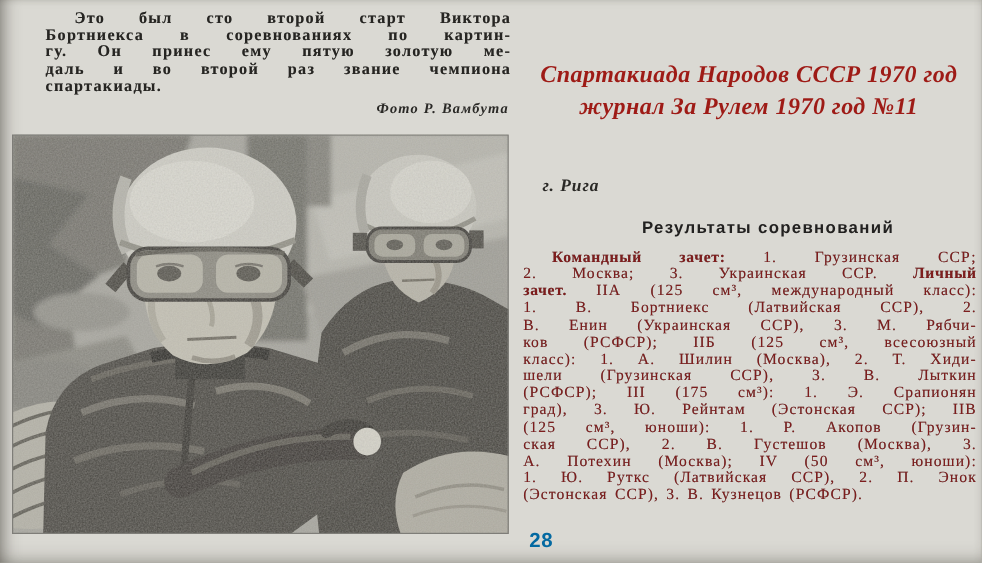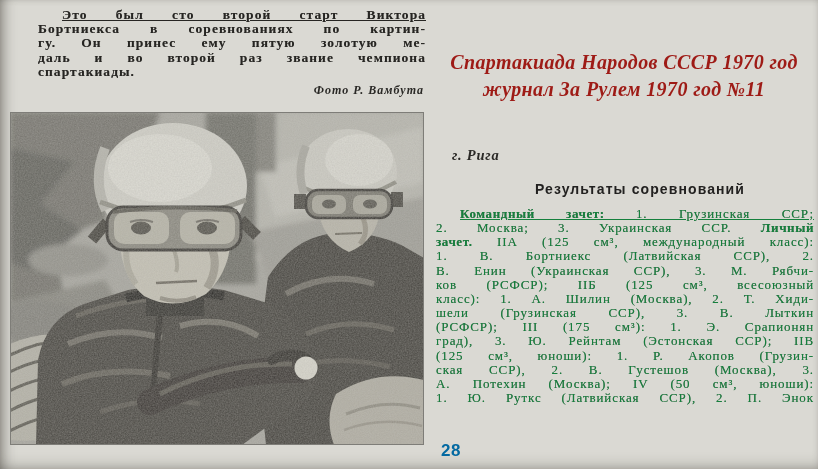--- a/index.html
+++ b/index.html
@@ -6,21 +6,21 @@
   .page{
     position:relative;width:818px;height:469px;background:#dad9d3;overflow:hidden;
     font-family:"Liberation Serif",serif;color:#23221f;
     box-shadow:inset 12px 0 14px -10px rgba(60,56,50,.6),
                inset 0 -12px 14px -10px rgba(60,56,50,.35),
                inset -4px 0 10px -8px rgba(60,56,50,.3),
                inset 0 4px 8px -7px rgba(60,56,50,.3);
   }
   .tline{text-align:justify;text-align-last:justify;}
   .tline.left{text-align-last:left;}
-  .tline.indent{padding-left:24px;text-decoration:underline;}
+  .tline.indent{padding-left:24px;}
   .b{font-weight:bold;}
 
   .col-left{position:absolute;left:38px;top:8px;width:388px;}
   .intro-lines .tline{
     font-size:13.5px;line-height:14.2px;letter-spacing:1.05px;word-spacing:3px;
     font-weight:bold;color:#262522;text-shadow:0 0 .4px rgba(25,24,22,.4);
   }
   .photo-credit{margin-top:4px;text-align:right;font-style:italic;font-weight:bold;
     font-size:12px;letter-spacing:1px;padding-right:2px;color:#2a2926;}
 
@@ -34,21 +34,21 @@
     text-shadow:0 0 .5px rgba(25,24,22,.55);}
 
   .city{position:absolute;left:452px;top:147px;font-style:italic;font-weight:bold;
     font-size:14.5px;letter-spacing:.8px;color:#2a2926;}
 
   .results-heading{position:absolute;left:460px;top:181px;width:360px;text-align:center;
     font-family:"Liberation Sans",sans-serif;font-weight:bold;font-size:14px;letter-spacing:1.1px;color:#222120;}
 
   .results{position:absolute;left:436px;top:207px;width:378px;}
   .results .tline{font-size:13px;line-height:14.15px;letter-spacing:.9px;word-spacing:2px;
-    color:#15803d;text-shadow:0 0 .5px rgba(25,24,22,.5);}
+    color:#7f1d1d;text-shadow:0 0 .5px rgba(25,24,22,.5);}
   .results .b{letter-spacing:.6px;}
 
   .page-number{position:absolute;left:441px;top:441px;font-family:"Liberation Sans",sans-serif;
     font-weight:bold;font-size:17px;letter-spacing:.5px;color:#0369a1;}
 
   .photo-wrap{position:absolute;left:10px;top:112px;width:414px;height:333px;}
   .photo-wrap svg{display:block;}
 </style>
 </head>
 <body>
@@ -206,17 +206,18 @@
       <div class="tline"><span>В. Енин (Украинская ССР), 3. М. Рябчи-</span></div>
       <div class="tline"><span>ков (РСФСР); IIБ (125 см³, всесоюзный</span></div>
       <div class="tline"><span>класс): 1. А. Шилин (Москва), 2. Т. Хиди-</span></div>
       <div class="tline"><span>шели (Грузинская ССР), 3. В. Лыткин</span></div>
       <div class="tline"><span>(РСФСР); III (175 см³): 1. Э. Срапионян</span></div>
       <div class="tline"><span>град), 3. Ю. Рейнтам (Эстонская ССР); IIВ</span></div>
       <div class="tline"><span>(125 см³, юноши): 1. Р. Акопов (Грузин-</span></div>
       <div class="tline"><span>ская ССР), 2. В. Густешов (Москва), 3.</span></div>
       <div class="tline"><span>А. Потехин (Москва); IV (50 см³, юноши):</span></div>
       <div class="tline"><span>1. Ю. Руткс (Латвийская ССР), 2. П. Энок</span></div>
+      <div class="tline left"><span>(Эстонская ССР), 3. В. Кузнецов (РСФСР).</span></div>
     </div>
 
   <div class="page-number">28</div>
 
 </div>
 
 </body></html>

